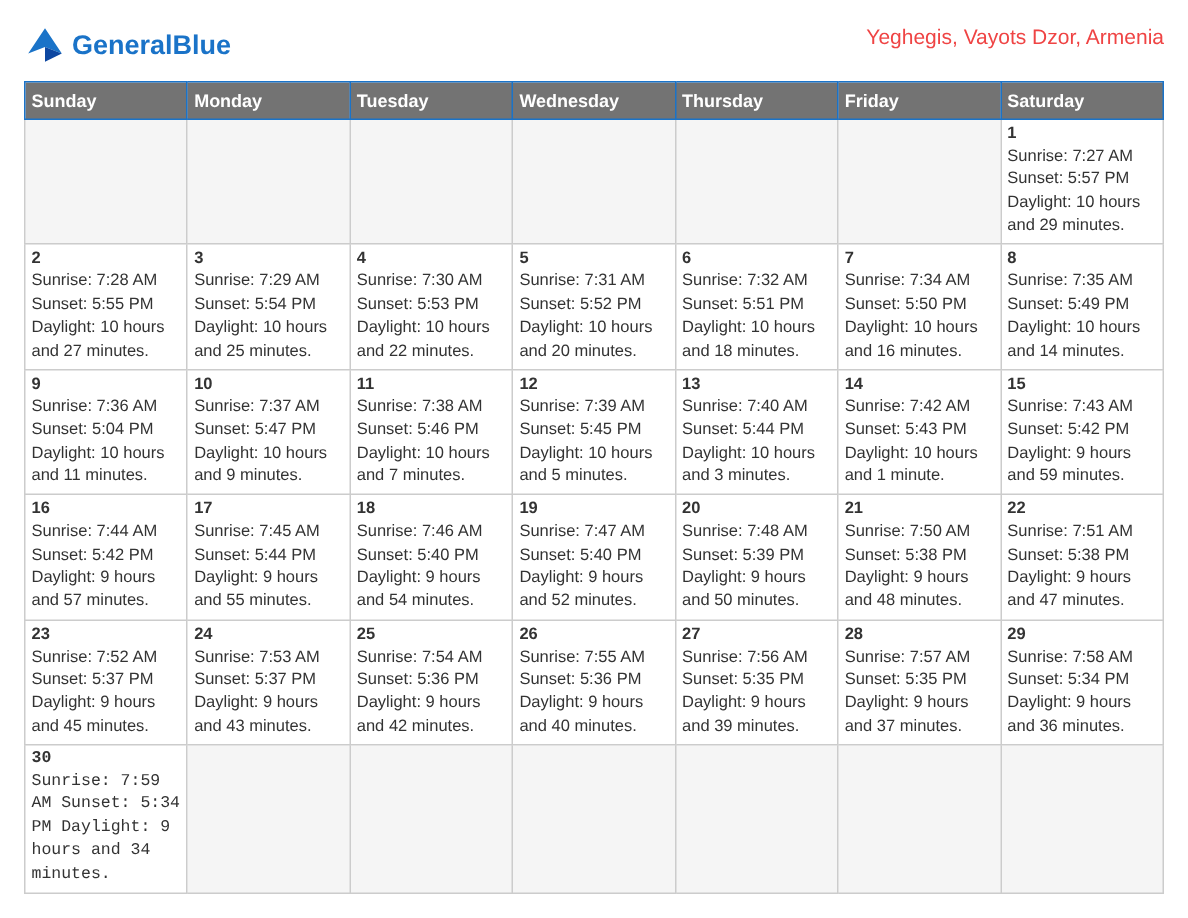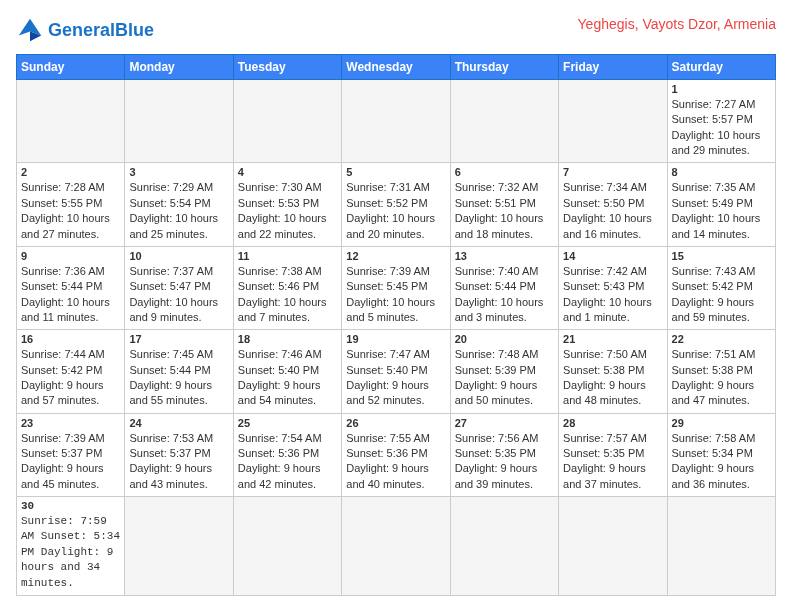--- a/index.html
+++ b/index.html
@@ -54,21 +54,21 @@
       color: #ef4444;
     }
     .calendar {
       flex: 1;
       border: 1px solid #ccc;
       border-collapse: collapse;
       width: 100%;
       table-layout: fixed;
     }
     .calendar th {
-      background: #3b82f6;
+      background: #737373;
       color: #fff;
       font-size: 12px;
       font-weight: bold;
       padding: 5px 4px;
       border: 1px solid #1a73c8;
       text-align: left;
       margin-top: 48px;
     }
     .calendar td {
       border: 1px solid #ccc;
@@ -185,21 +185,21 @@
             <span class="day-num">8</span>
             <div class="day-info">Sunrise: 7:35 AM
 Sunset: 5:49 PM
 Daylight: 10 hours and 14 minutes.</div>
           </td>
         </tr>
         <tr>
           <td>
             <span class="day-num">9</span>
             <div class="day-info">Sunrise: 7:36 AM
-Sunset: 5:44 PM
+Sunset: 5:04 PM
 Daylight: 10 hours and 11 minutes.</div>
           </td>
           <td>
             <span class="day-num">10</span>
             <div class="day-info">Sunrise: 7:37 AM
 Sunset: 5:47 PM
 Daylight: 10 hours and 9 minutes.</div>
           </td>
           <td>
             <span class="day-num">11</span>
@@ -272,21 +272,21 @@
           <td>
             <span class="day-num">22</span>
             <div class="day-info">Sunrise: 7:51 AM
 Sunset: 5:38 PM
 Daylight: 9 hours and 47 minutes.</div>
           </td>
         </tr>
         <tr>
           <td>
             <span class="day-num">23</span>
-            <div class="day-info">Sunrise: 7:39 AM
+            <div class="day-info">Sunrise: 7:52 AM
 Sunset: 5:37 PM
 Daylight: 9 hours and 45 minutes.</div>
           </td>
           <td>
             <span class="day-num">24</span>
             <div class="day-info">Sunrise: 7:53 AM
 Sunset: 5:37 PM
 Daylight: 9 hours and 43 minutes.</div>
           </td>
           <td>

